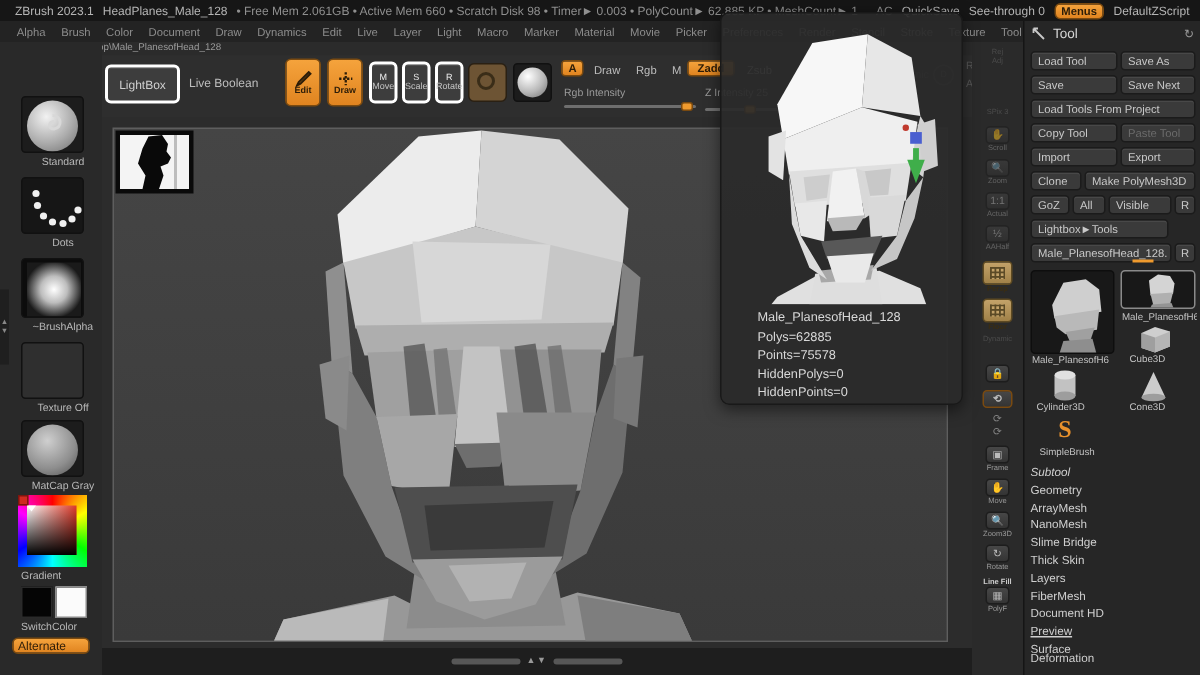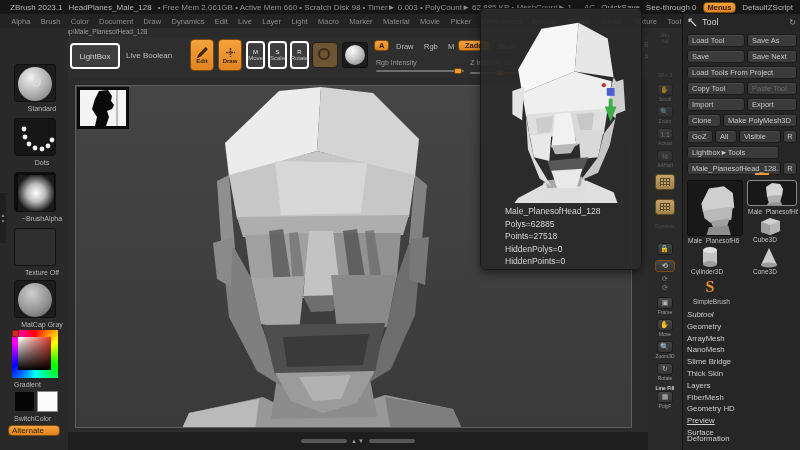--- a/index.html
+++ b/index.html
@@ -454,21 +454,21 @@
 
     <div>
         <div class="sect" style="top: 296px; font-style: italic;">Subtool</div>
         <div class="sect" style="top: 307.8px;">Geometry</div>
         <div class="sect" style="top: 319.6px;">ArrayMesh</div>
         <div class="sect" style="top: 331.4px;">NanoMesh</div>
         <div class="sect" style="top: 343.2px;">Slime Bridge</div>
         <div class="sect" style="top: 355px;">Thick Skin</div>
         <div class="sect" style="top: 366.8px;">Layers</div>
         <div class="sect" style="top: 378.6px;">FiberMesh</div>
-        <div class="sect" style="top: 390.4px;">Geometry HD</div>
+        <div class="sect" style="top: 390.4px;">Document HD</div>
         <div class="sect" style="top: 402.2px; text-decoration: underline;">Preview</div>
         <div class="sect" style="top: 414px;">Surface</div>
         <div class="sect" style="top: 420px;">Deformation</div>
       </div>
   </div>
 
   <div id="popup" class="abs">
     <svg class="abs" style="left:8px;top:4px" width="146" height="190" viewBox="0 0 150 195">
       <polygon points="30,190 56,176 100,172 128,184 132,195 26,195" fill="#e0e0e0"></polygon>
       <polygon points="56,174 98,170 102,195 52,195" fill="#dedede"></polygon>
@@ -494,19 +494,19 @@
       <g>
         <circle cx="118" cy="74" r="2.2" fill="#c03a2e"></circle>
         <rect x="121" y="77" width="8" height="8" fill="#4a5fd0"></rect>
         <rect x="123" y="88" width="4" height="9" fill="#3fae4a"></rect>
         <polygon points="119,96 131,96 125,112" fill="#3fae4a"></polygon>
       </g>
     </svg>
     <div class="info">
       <div>Male_PlanesofHead_128</div>
       <div>Polys=62885</div>
-      <div>Points=27518</div>
+      <div>Points=75578</div>
       <div>HiddenPolys=0</div>
       <div>HiddenPoints=0</div>
     </div>
   </div>
 
 </div>
 
 </body></html>

